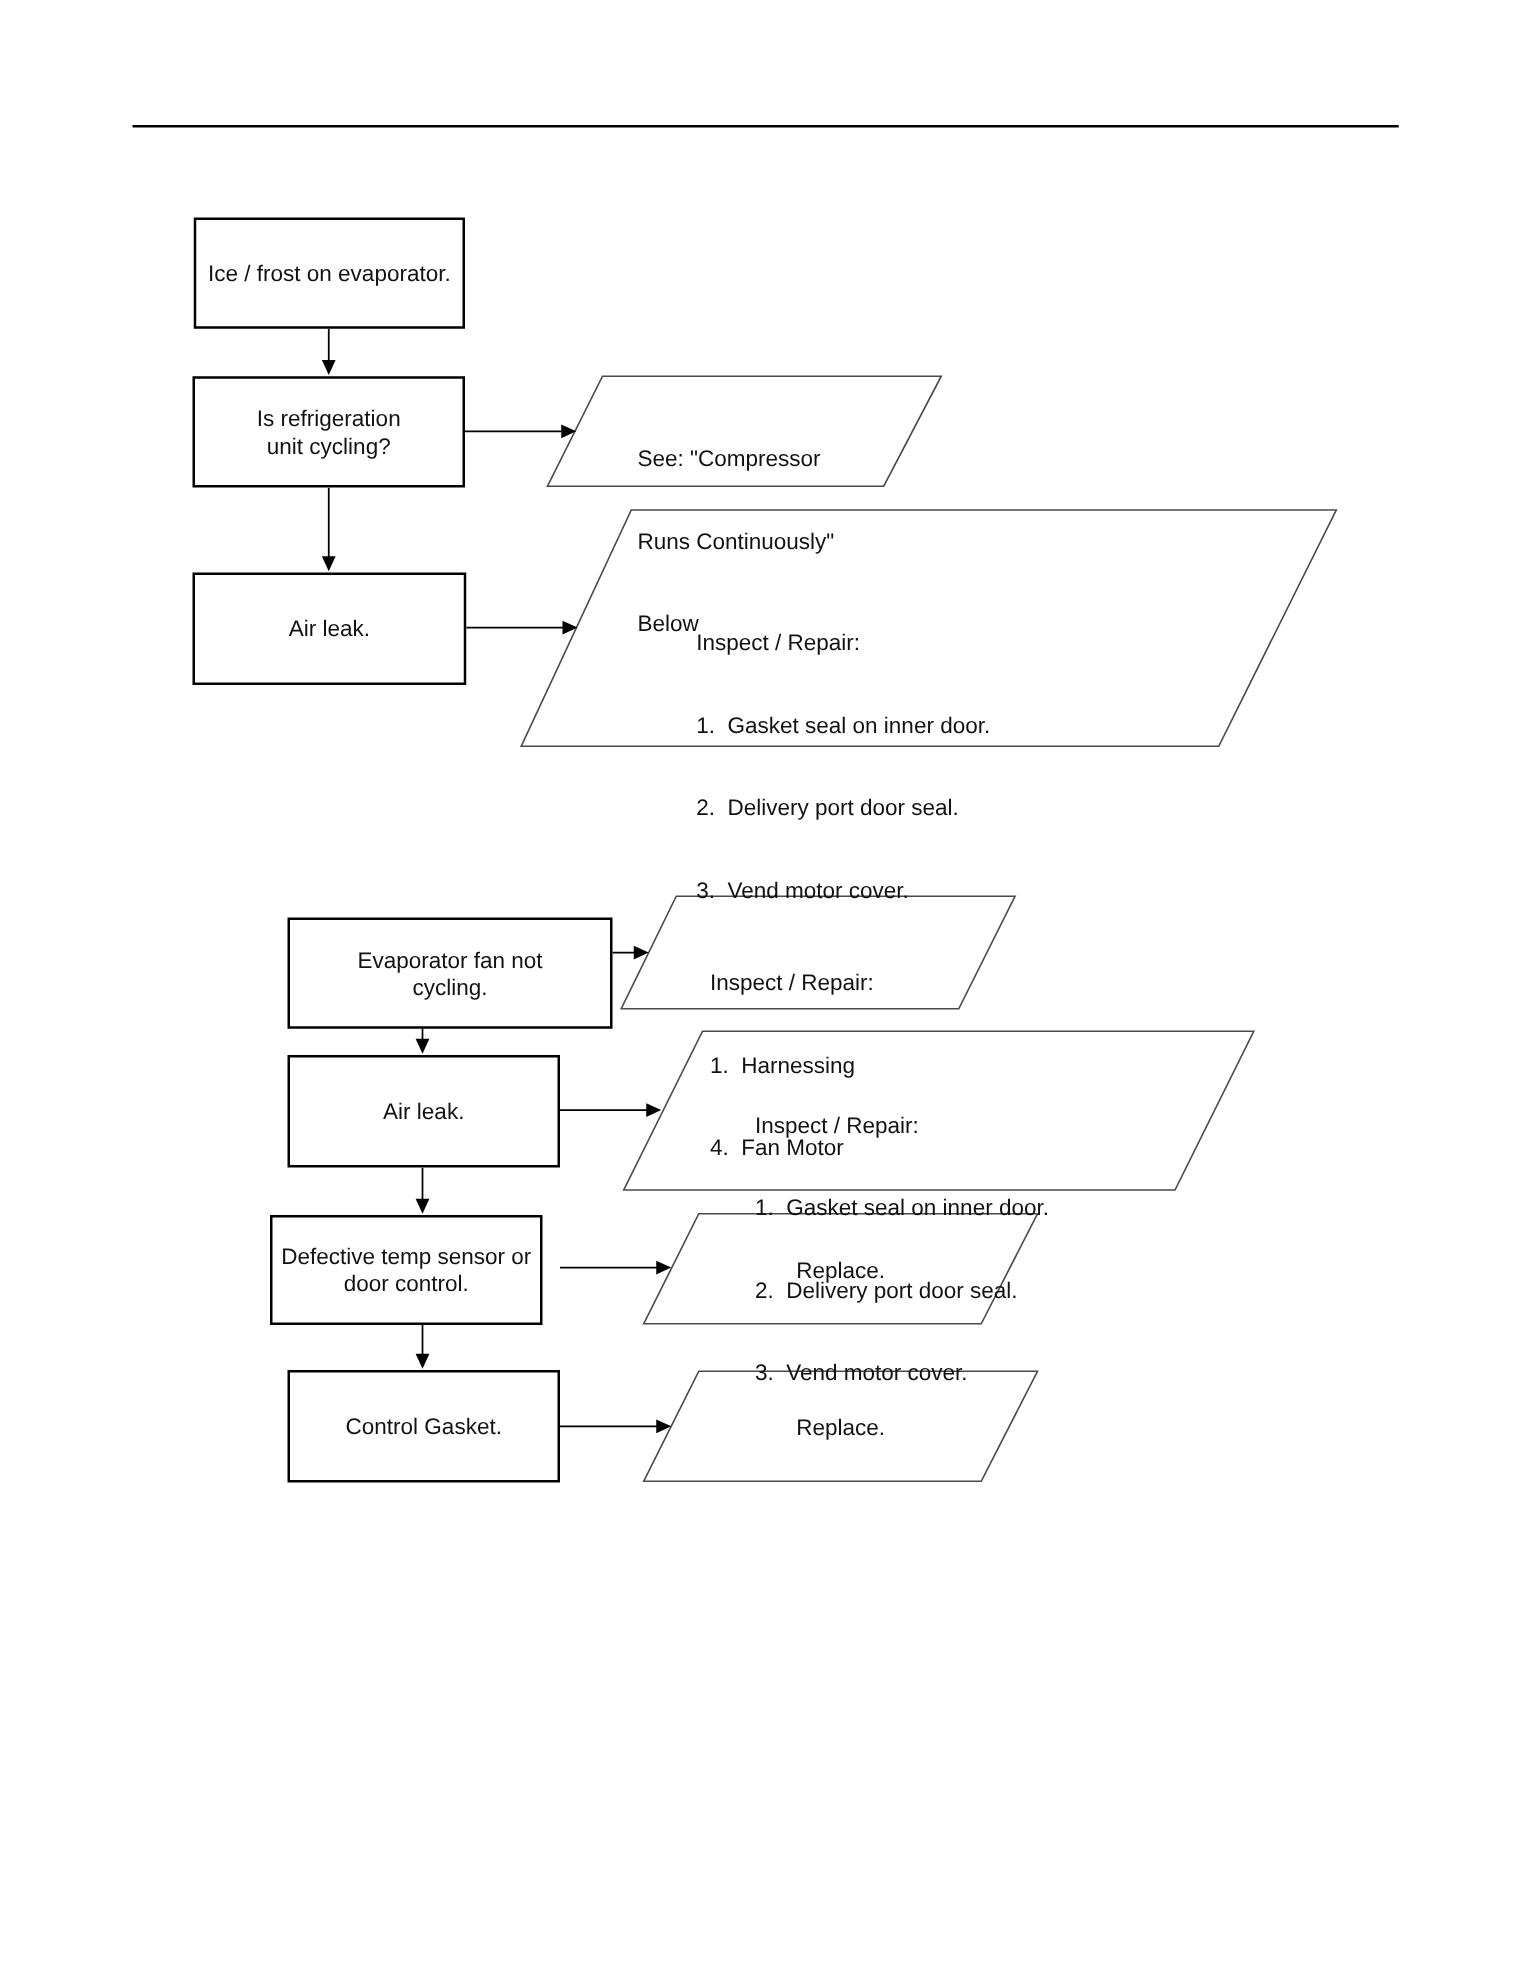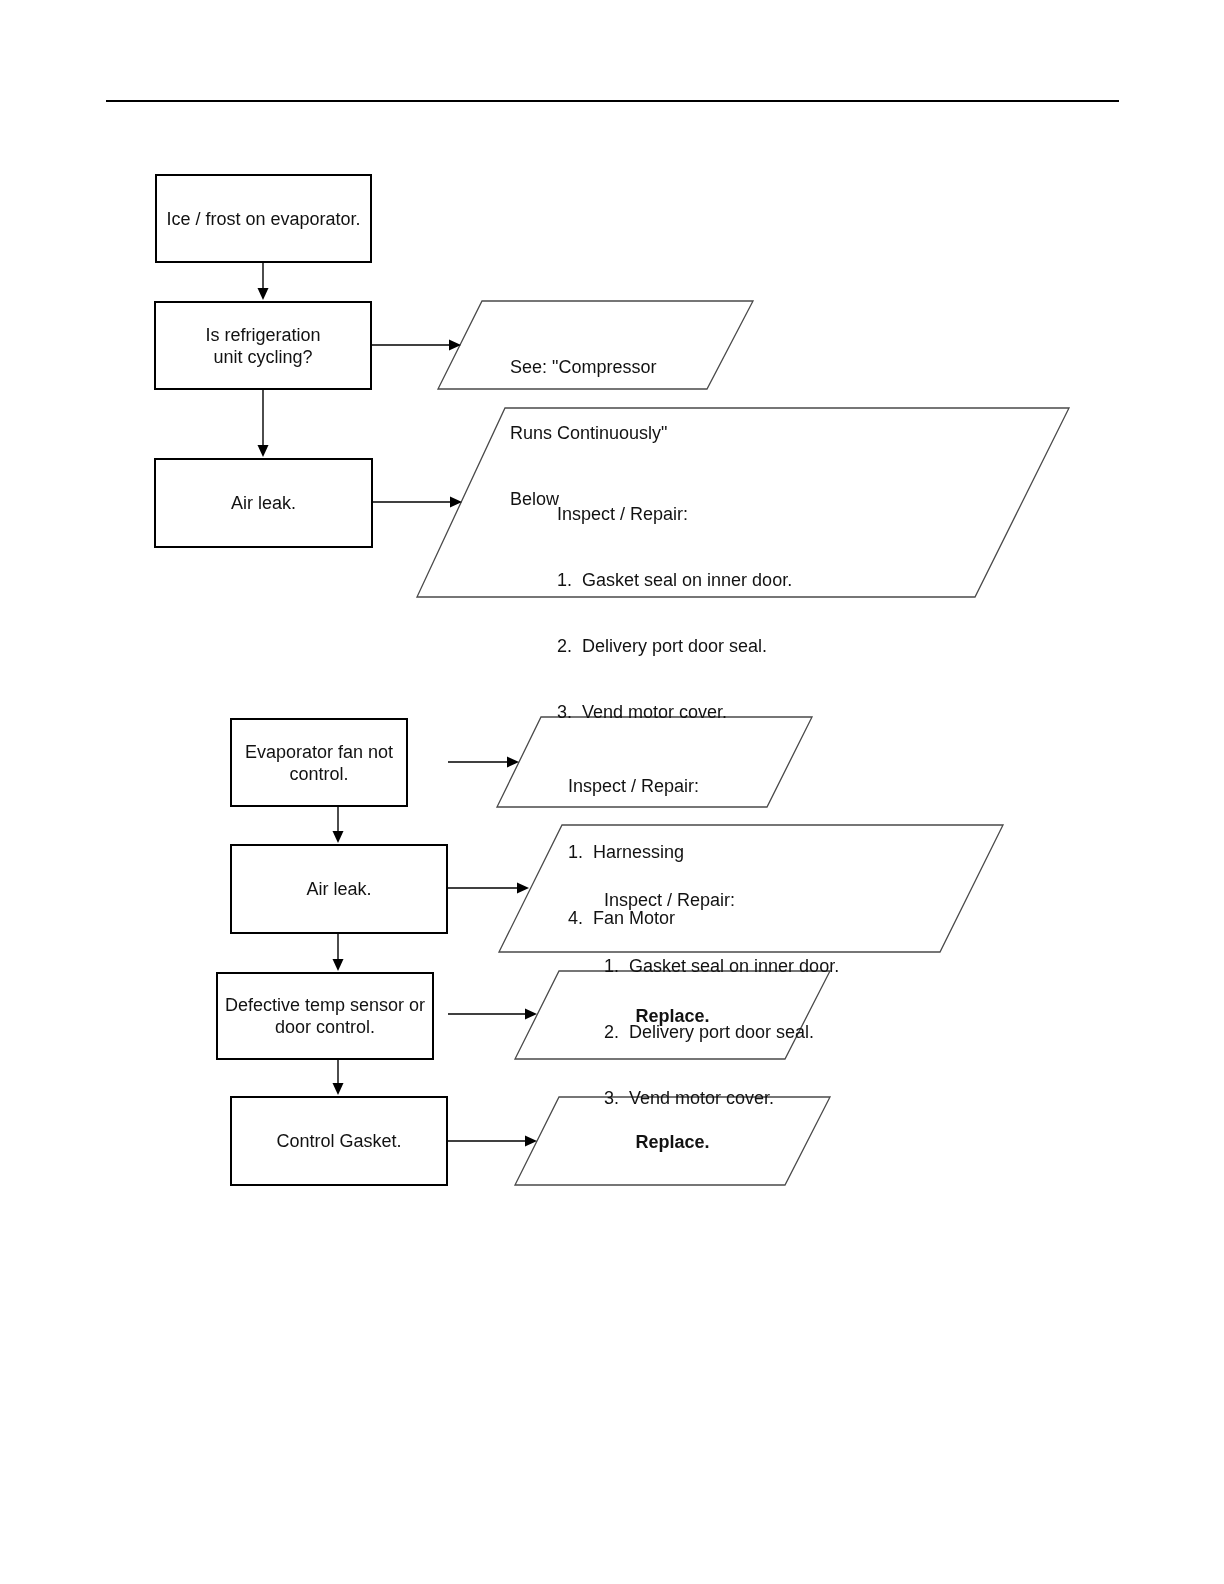--- a/index.html
+++ b/index.html
@@ -10,21 +10,21 @@
   .top-rule{position:absolute;left:106px;top:100px;width:1013px;height:2px;background:#000;}
   svg.layer{position:absolute;left:0;top:0;}
   .para{fill:#ffffff;stroke:#4a4a4a;stroke-width:1.3;}
   .aline{stroke:#000000;stroke-width:1.4;}
   .ahead{fill:#000000;stroke:none;}
   .rnode{
     position:absolute;box-sizing:border-box;border:2px solid #000;background:#fff;
     display:flex;align-items:center;justify-content:center;text-align:center;
   }
   .ptext{position:absolute;white-space:pre;text-align:left;}
-  .ptext-center{position:absolute;white-space:pre;text-align:center;font-weight:bold;}
+  .ptext-center{position:absolute;white-space:pre;text-align:center;}
 </style>
 </head>
 <body>
 
 <div class="page">
 
   <div class="top-rule"></div>
 
   <svg class="layer" width="1224" height="1584" viewBox="0 0 1224 1584">
 
@@ -104,24 +104,24 @@
     <div>Below</div>
   </div>
 
   <div class="ptext" style="left:557px;top:459px">
     <div>Inspect / Repair:</div>
     <div>1.  Gasket seal on inner door.</div>
     <div>2.  Delivery port door seal.</div>
     <div>3.  Vend motor cover.</div>
   </div>
 
-  <div class="rnode" style="left:230px;top:718px;width:178px;height:89px">
+  <div class="rnode" style="left:230px;top:734px;width:260px;height:89px">
     <div>
       <div>Evaporator fan not</div>
-      <div>control.</div>
+      <div>cycling.</div>
     </div>
   </div>
 
   <div class="rnode" style="left:230px;top:844px;width:218px;height:90px">
     <div>Air leak.</div>
   </div>
 
   <div class="rnode" style="left:216px;top:972px;width:218px;height:88px">
     <div>
       <div>Defective temp sensor or</div>

